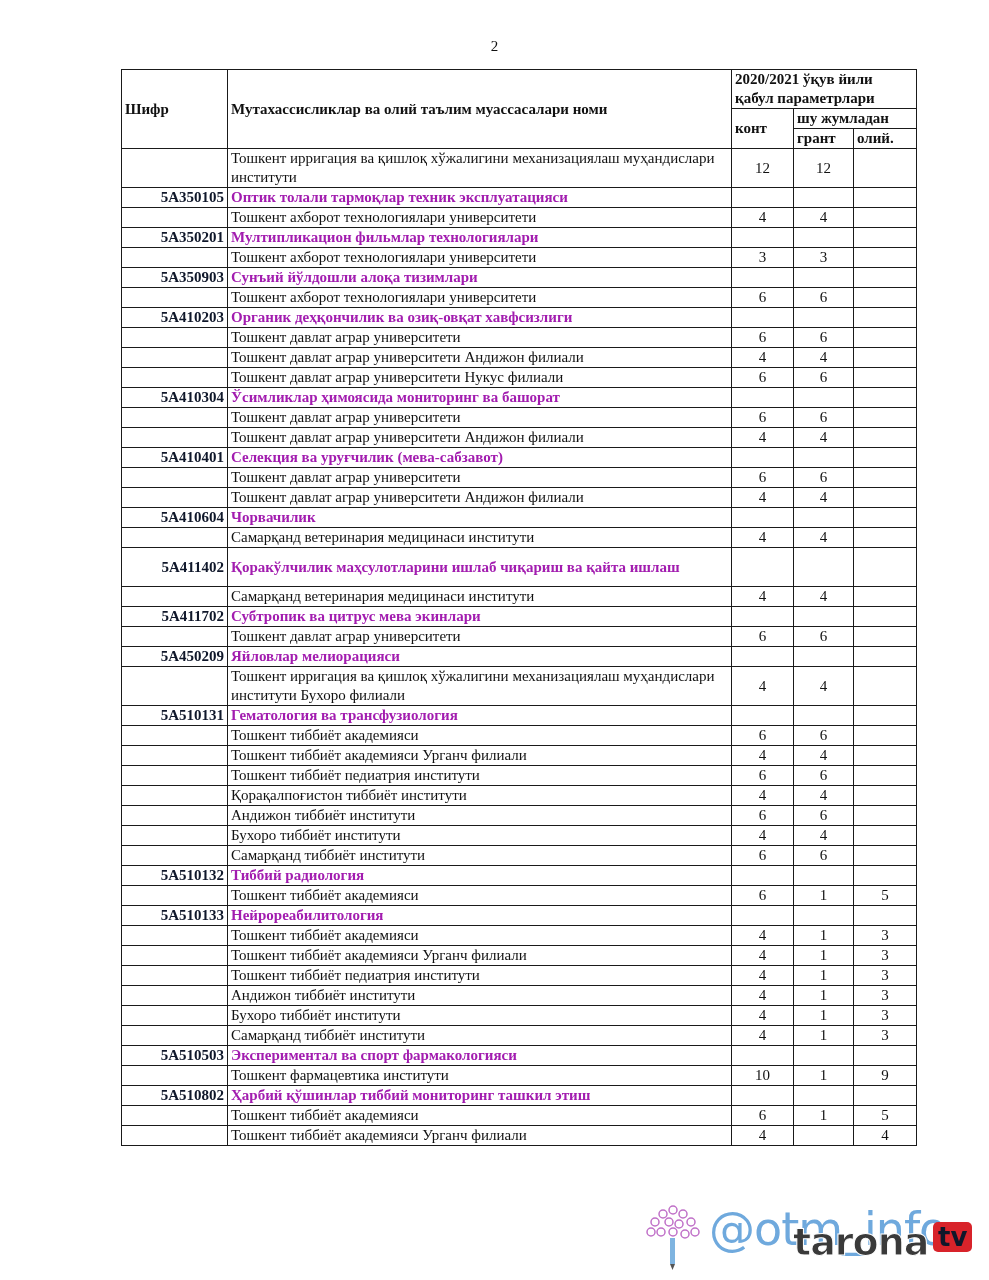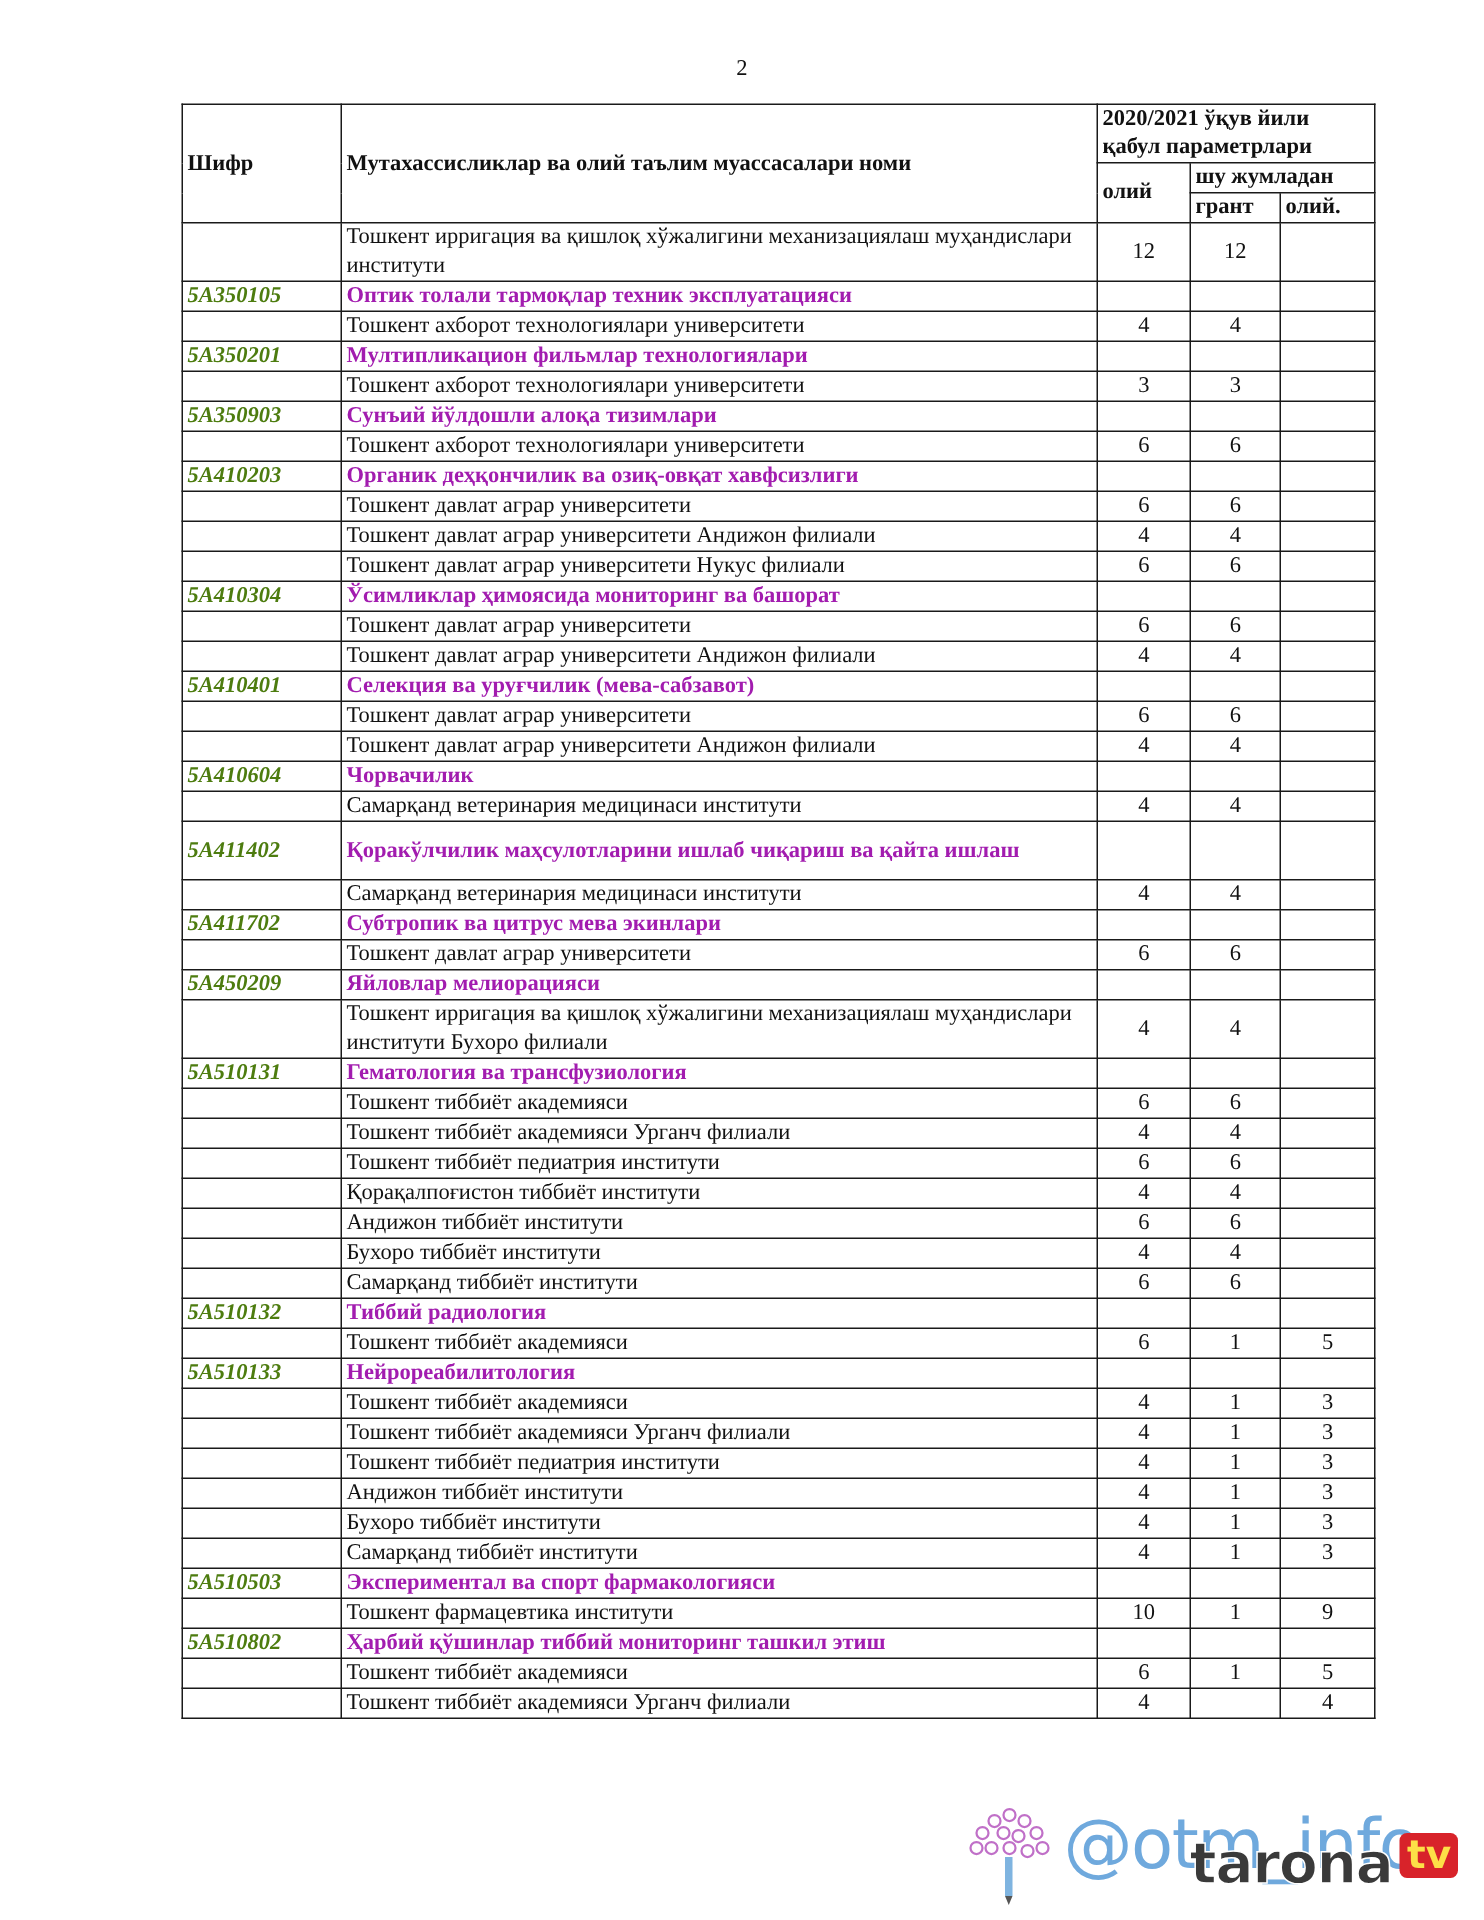--- a/index.html
+++ b/index.html
@@ -6,30 +6,30 @@
   body { width: 989px; height: 1280px; position: relative; overflow: hidden;
          font-family: "Liberation Serif", "DejaVu Serif", serif; color: #111; }
   .page-num { position: absolute; top: 38px; left: 0; width: 989px; text-align: center; font-size: 15px; }
   table.main { position: absolute; top: 69px; left: 121px; border-collapse: collapse; width: 795px; table-layout: fixed; }
   table.main td, table.main th { border: 1.5px solid #1a1a1a; padding: 0 3px; font-size: 15px; line-height: 19px; }
   col.c-code { width: 106px; } col.c-name { width: 504px; } col.c-total { width: 62px; }
   col.c-grant { width: 60px; } col.c-cont { width: 63px; }
   th { font-weight: bold; text-align: left; vertical-align: middle; font-size: 15px; }
   th.h-code, th.h-name { font-size: 16px; }
   tr.spec td { height: 19px; }
-  tr.spec td.code { color: #4d7c0f; font-weight: bold; text-align: left; font-style: italic; }
+  tr.spec td.code { color: #0f172a; font-weight: bold; text-align: right; }
   tr.spec td.title { color: #a21caf; font-weight: bold; }
   tr.inst td { height: 19px; }
   td.num { text-align: center; }
   tr.tall td { height: 38px; }
   .logo { position: absolute; left: 643px; top: 1200px; width: 340px; height: 70px; }
   .tree { position: absolute; left: 0; top: 0; width: 60px; height: 70px; }
   .otm { position: absolute; left: 66px; top: 2px; font-family: "DejaVu Sans", sans-serif; font-size: 46px; color: #6fa9dd; letter-spacing: -1px; }
   .tarona { position: absolute; left: 150px; top: 20px; font-family: "DejaVu Sans", sans-serif; font-size: 38px; color: #3a3a3a; font-weight: bold; letter-spacing: -1px; -webkit-text-stroke: 1px #fff; }
-  .tv { position: absolute; left: 290px; top: 22px; background: #d8232a; color: #fde047; font-family: "DejaVu Sans", sans-serif; font-weight: bold; font-size: 26px; padding: 0 5px; border-radius: 5px; }
+  .tv { position: absolute; left: 290px; top: 22px; background: #d8232a; color: #0f172a; font-family: "DejaVu Sans", sans-serif; font-weight: bold; font-size: 26px; padding: 0 5px; border-radius: 5px; }
 </style>
 </head>
 <body>
 
 <div class="page-num">2</div>
 
 <table class="main">
   <colgroup>
     <col class="c-code">
       <col class="c-name">
@@ -37,21 +37,21 @@
       <col class="c-grant">
       <col class="c-cont">
   </colgroup>
   <thead>
     <tr>
       <th class="h-code" rowspan="4">Шифр</th>
       <th class="h-name" rowspan="3">Мутахассисликлар ва олий таълим муассасалари номи</th>
       <th colspan="3" style="height:38px;">2020/2021 ўқув йили қабул параметрлари</th>
     </tr>
     <tr>
-      <th rowspan="2">олий</th>
+      <th rowspan="2">конт</th>
       <th colspan="2" style="height:19px;">шу жумладан</th>
     </tr>
     <tr>
       <th style="height:19px;">грант</th>
       <th>олий.</th>
     </tr>
   </thead>
   <tbody id="tbody">
       <tr class="inst tall">
         <td class="code"></td>

